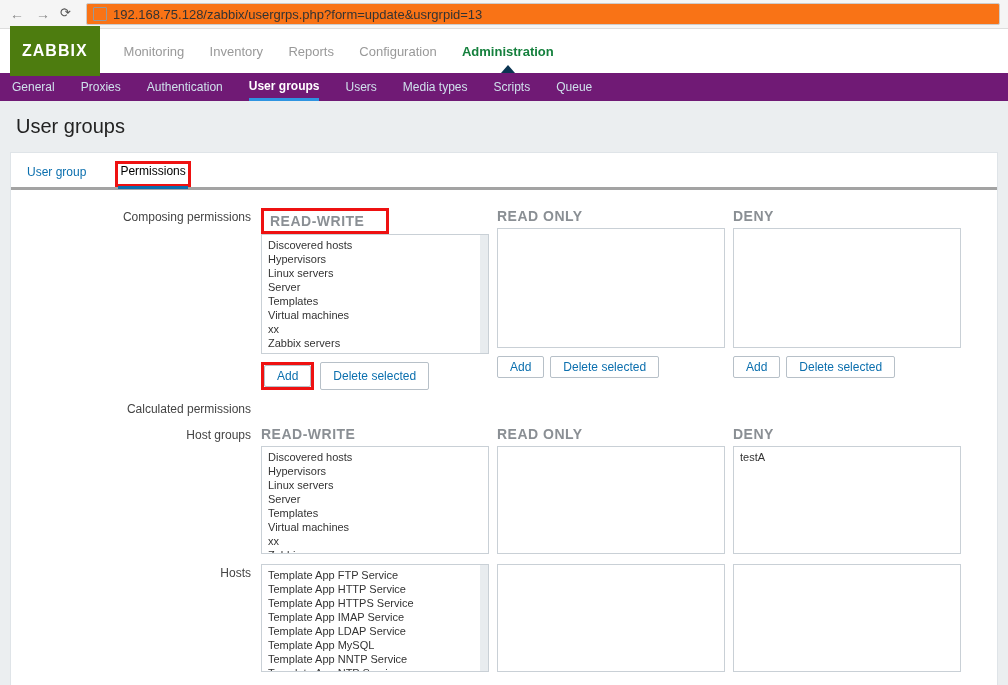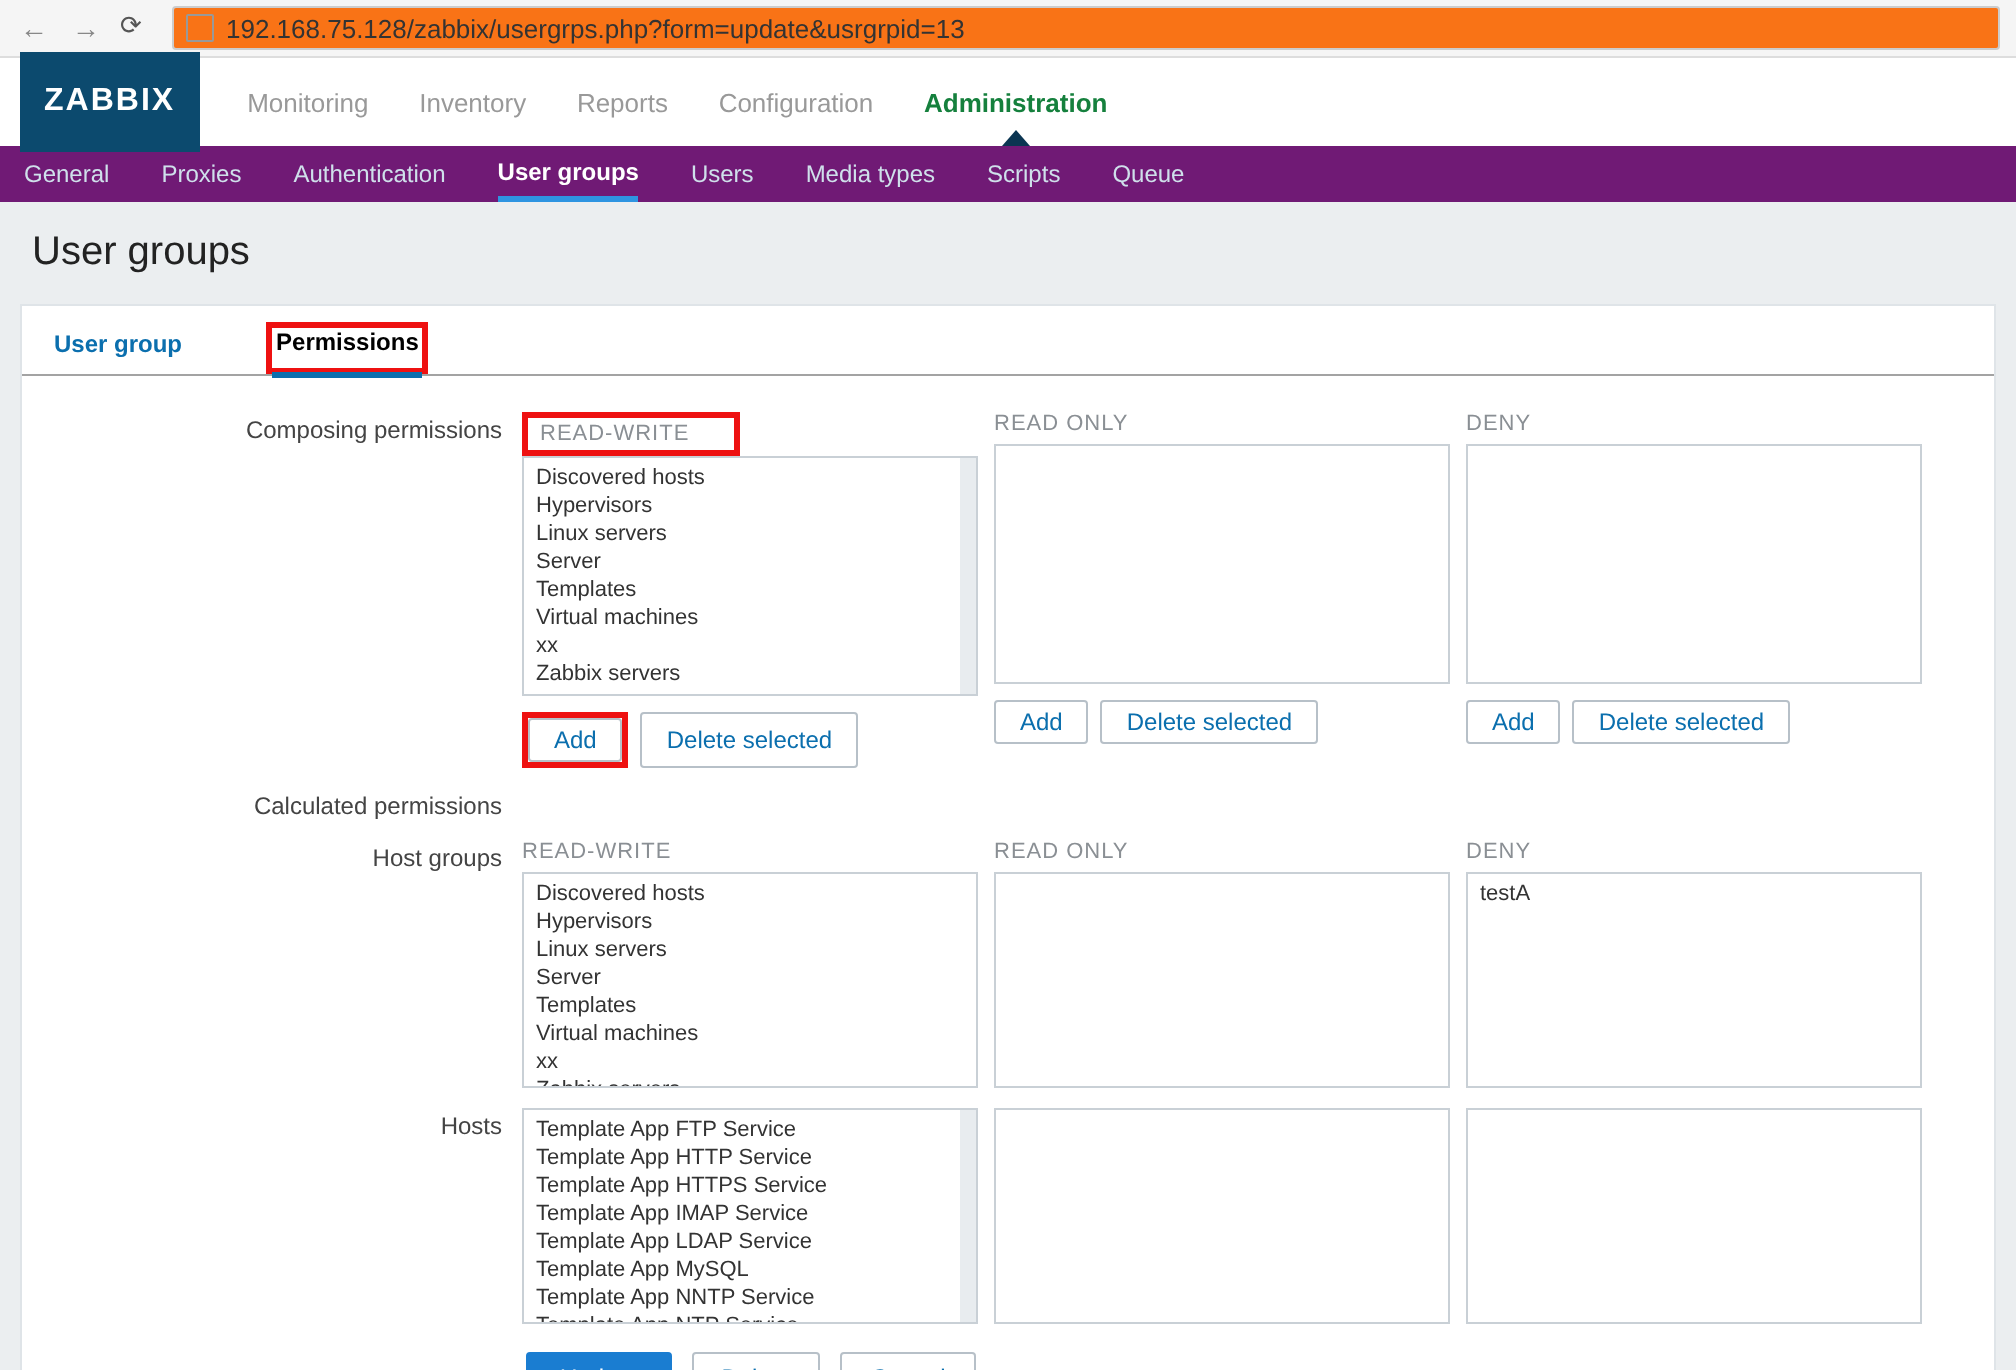--- a/index.html
+++ b/index.html
@@ -3,42 +3,42 @@
 <meta charset="utf-8">
 <style>
   html,body{margin:0;padding:0;font-family:Arial,Helvetica,sans-serif;font-size:12px;color:#333;background:#fff;}
   .browser-chrome{height:28px;background:#f5f5f5;border-bottom:1px solid #ddd;display:flex;align-items:center;padding:0 8px;gap:8px;}
   .nav-btn{width:18px;height:18px;display:flex;align-items:center;justify-content:center;color:#888;font-size:14px;}
   .reload-btn{width:18px;height:18px;color:#555;font-size:13px;}
   .url-bar{flex:1;height:20px;border:1px solid #ccc;border-radius:2px;padding:0 6px;display:flex;align-items:center;gap:6px;color:#333;font-size:13px;background:#f97316;}
   .url-icon{width:12px;height:12px;border:1px solid #999;border-radius:1px;}
   .page{padding:0;}
   .topbar{display:flex;align-items:center;height:44px;padding:0 10px;gap:24px;background:#fff;}
-  .logo{background:#0c4a6e;color:#fff;font-weight:bold;letter-spacing:1px;padding:16px 12px;font-size:16px;}
+  .logo{background:#4d7c0f;color:#fff;font-weight:bold;letter-spacing:1px;padding:16px 12px;font-size:16px;}
   .menu a{color:#666;text-decoration:none;margin-right:22px;font-size:13px;}
   .menu a.dim{color:#999;}
   .menu a.active{color:#15803d;font-weight:600;position:relative;}
   .menu a.active::after{content:"";position:absolute;left:50%;bottom:-14px;transform:translateX(-50%);width:0;height:0;border-left:7px solid transparent;border-right:7px solid transparent;border-bottom:8px solid #0b3552;}
   .subnav{background:#701a75;color:#cfe0eb;display:flex;align-items:center;height:28px;padding:0 12px;gap:26px;font-size:12px;}
   .subnav a{color:#cfe0eb;text-decoration:none;}
   .subnav a.active{color:#fff;font-weight:600;border-bottom:3px solid #2e94e1;padding-bottom:5px;margin-bottom:-6px;}
   .page-title-band{background:#ebeef0;padding:14px 16px;}
   .page-title{font-size:20px;color:#222;}
   .content{background:#ebeef0;padding:0 10px 30px 10px;}
   .panel{background:#fff;border:1px solid #dfe4e8;}
-  .tabs{display:flex;gap:40px;padding:8px 14px 0 14px;border-bottom:1px solid #a3a3a3;font-weight:bold;}
+  .tabs{display:flex;gap:27px;padding:8px 14px 0 14px;border-bottom:3px solid #a3a3a3;}
   .tab{color:#0b6fae;padding:4px 2px 8px 2px;font-size:12px;cursor:pointer;}
   .tab.active{color:#000000;border-bottom:3px solid #0b6fae;}
   .tab-hl{border:3px solid #e11;display:inline-block;padding:0;}
   .body{padding:18px 20px 14px 20px;}
   .row{display:flex;align-items:flex-start;margin-bottom:10px;}
   .row-label{width:220px;text-align:right;color:#444;font-size:12px;padding-right:10px;padding-top:2px;}
   .cols{display:flex;gap:8px;flex:1;}
   .col{width:228px;}
-  .col-head{color:#8a8f94;font-size:11px;font-weight:400;letter-spacing:0.5px;margin-bottom:4px;}
+  .col-head{color:#8a8f94;font-size:14px;font-weight:700;letter-spacing:0.5px;margin-bottom:4px;}
   .listbox{border:1px solid #c9d0d6;height:112px;background:#fff;overflow:auto;padding:3px 6px;font-size:11px;line-height:14px;color:#333;}
   .listbox.tall{height:100px;}
   .btnrow{display:flex;gap:6px;margin-top:8px;}
   .btn{border:1px solid #b7c0c8;background:#fff;color:#0b6fae;padding:3px 12px;font-size:12px;cursor:pointer;border-radius:2px;}
   .btn.primary{background:#1a7dd1;color:#fff;border-color:#1a7dd1;padding:5px 16px;}
   .btn.sub{padding:5px 14px;}
   .hl{border:3px solid #e11;display:inline-block;}
   .footer-btns{margin-top:14px;display:flex;gap:10px;padding-left:232px;}
   .scroll-hint{position:absolute;right:1px;top:1px;bottom:1px;width:8px;background:#e8ecef;}
   .listwrap{position:relative;}

